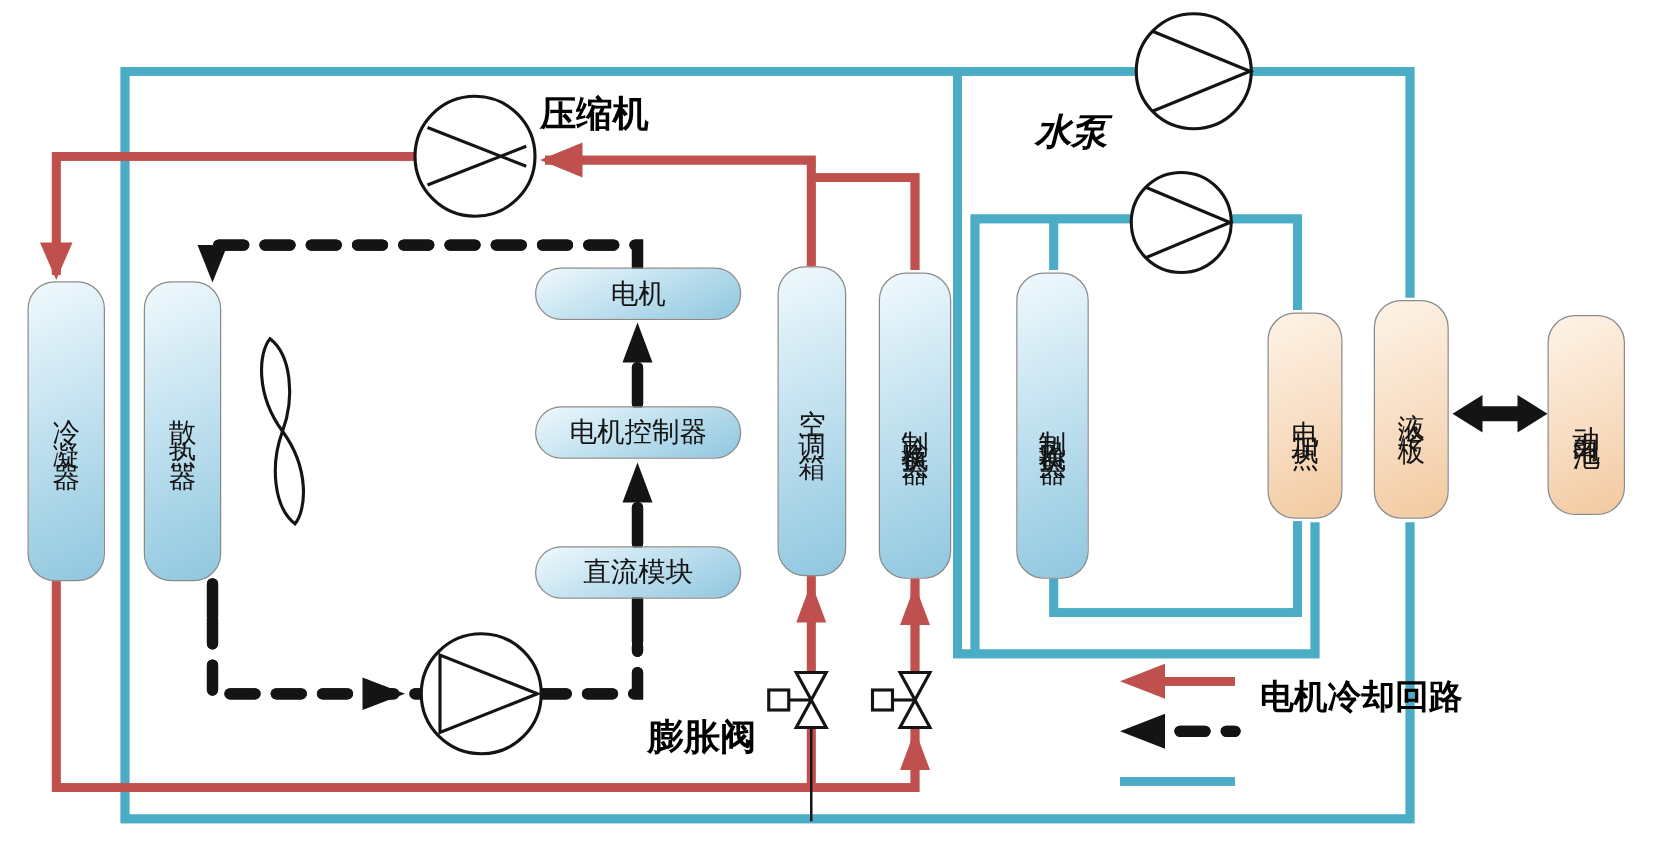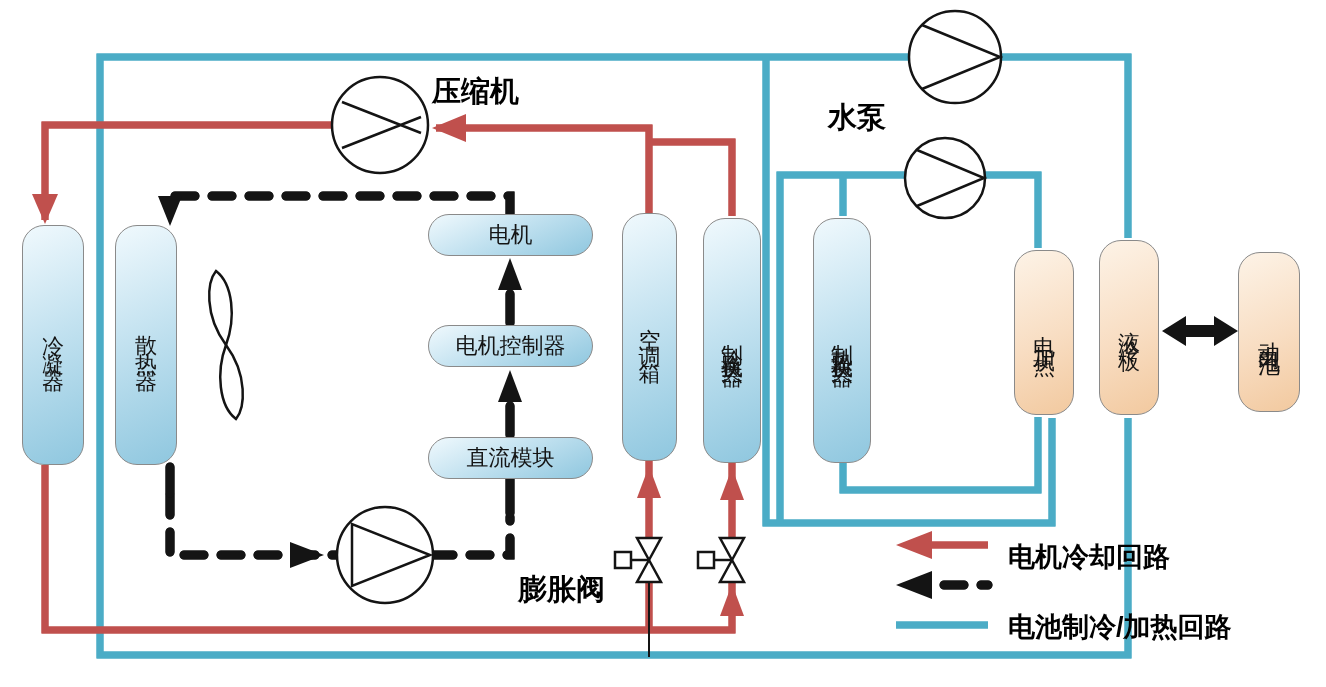--- a/index.html
+++ b/index.html
@@ -193,19 +193,18 @@
 
   <div class="vbox orange sp10" style="left:1099px;top:240px;width:60px;height:175px;">
       <span>液冷板</span>
     </div>
 
   <div class="vbox orange sp4" style="left:1238px;top:252px;width:62px;height:160px;">
       <span>动力电池</span>
     </div>
 
   <div class="flabel" style="left:432px;top:72px;">压缩机</div>
-  <div class="flabel" style="left:828px;top:98px;">水泵</div>
+  <div class="flabel" style="left:828px;top:86px;font-style:italic;">水泵</div>
   <div class="flabel" style="left:518px;top:570px;">膨胀阀</div>
 
   <div class="legend-label" style="left:1008px;top:539px;">电机冷却回路</div>
-  <div class="legend-label" style="left:1008px;top:609px;">电池制冷/加热回路</div>
 
 </div>
 
 </body></html>

